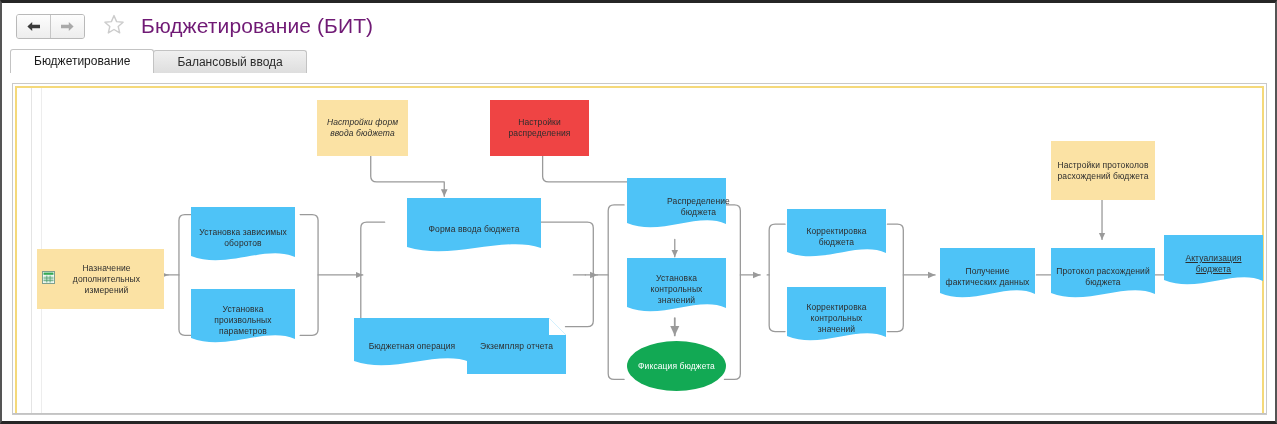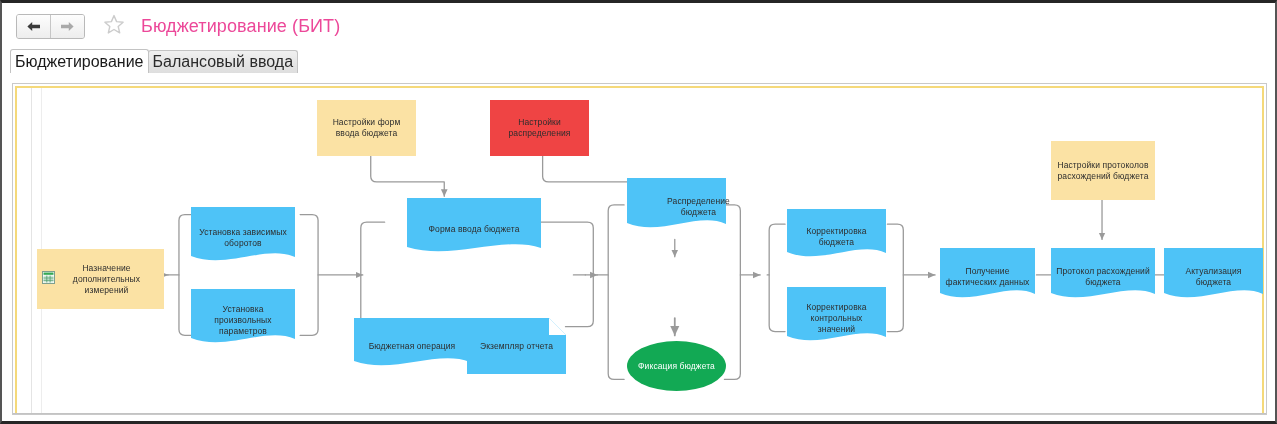--- a/index.html
+++ b/index.html
@@ -17,25 +17,25 @@
   
   .titlebar{position:relative;height:46px;display:flex;align-items:center;
             padding-left:14px;box-sizing:border-box;background:#fff;}
   .navgroup{display:flex;border:1px solid #b9b9b9;border-radius:3px;overflow:hidden;
             background:linear-gradient(#fdfdfd,#eaeaea);height:23px;}
   .navbtn{width:33px;height:100%;display:flex;align-items:center;justify-content:center;
           background:linear-gradient(#fdfdfd,#ededed);}
   .navbtn + .navbtn{border-left:1px solid #c6c6c6;}
   .navbtn svg{display:block;}
   .star{margin-left:16px;width:26px;height:26px;display:flex;align-items:center;justify-content:center;}
-  .page-title{margin-left:14px;font-size:18px;color:#ec4899;letter-spacing:.1px;}
+  .page-title{margin-left:14px;font-size:21px;color:#701a75;letter-spacing:.1px;}
 
   
   .tabstrip{position:relative;height:24px;margin-left:8px;display:flex;align-items:flex-end;}
-  .tab{height:22px;line-height:22px;padding:0 4px;font-size:16px;color:#2b2b2b;
+  .tab{height:22px;line-height:22px;padding:0 23px;font-size:12px;color:#2b2b2b;
        border:1px solid #c3c3c3;border-bottom:none;
        border-radius:3px 3px 0 0;background:linear-gradient(#f0f0f0,#dedede);
        margin-right:-1px;position:relative;margin-top:36px;}
   .tab.active{background:#ffffff;color:#1a1a1a;z-index:3;height:23px;line-height:23px;}
   .tabline{position:absolute;left:0;right:0;bottom:0;height:1px;background:#c3c3c3;}
 
   
   .canvas-wrap{position:absolute;left:10px;right:8px;top:80px;bottom:6px;
                border:1px solid #c9c9c9;background:#fff;box-sizing:border-box;}
   .canvas-inner{position:absolute;left:2px;top:2px;right:2px;bottom:0;
@@ -169,21 +169,21 @@
                 <path d="M4.8,4.6 V11.5 M8.1,4.6 V11.5 M1.5,7 H11.5 M1.5,9.3 H11.5" stroke="#4d9a6a" stroke-width="0.8"></path>
               </svg></span>
             <span class="lbl" style="padding-left: 16px;">Назначение дополнительных измерений</span>
           </div>
           <div class="node wave" style="left: 174px; top: 201px; width: 104px; height: 62px;">
             <svg class="shape" viewBox="0 0 104 62" preserveAspectRatio="none">
               <path d="M0,0 L104,0 L104,50 C74.88,37 35.36,63 0,49 Z" fill="#4EC3F7"></path>
             </svg>
             <span class="lbl">Установка произвольных параметров</span>
           </div>
-          <div class="node rect" style="left: 300px; top: 12px; width: 99px; height: 56px; background: rgb(251, 226, 164);">
+          <div class="node rect" style="left: 300px; top: 12px; width: 91px; height: 56px; background: rgb(251, 226, 164); font-style: italic;">
             <span class="lbl">Настройки форм ввода бюджета</span>
           </div>
           <div class="node rect" style="left: 473px; top: 12px; width: 99px; height: 56px; background: #ef4444;">
             <span class="lbl">Настройки распределения</span>
           </div>
           <div class="node wave" style="left: 390px; top: 110px; width: 134px; height: 62px;">
             <svg class="shape" viewBox="0 0 113 62" preserveAspectRatio="none">
               <path d="M0,0 L113,0 L113,50 C81.36,37 38.42,63 0,49 Z" fill="#4EC3F7"></path>
             </svg>
             <span class="lbl">Форма ввода бюджета</span>
@@ -200,20 +200,26 @@
               <path d="M82,0 L99,17 L82,17 Z" fill="#ffffff"></path>
             </svg>
             <span class="lbl">Экземпляр отчета</span>
           </div>
           <div class="node wave" style="left: 610px; top: 90px; width: 99px; height: 58px; padding-left: 44px;">
             <svg class="shape" viewBox="0 0 99 58" preserveAspectRatio="none">
               <path d="M0,0 L99,0 L99,46 C71.28,33 33.660000000000004,59 0,45 Z" fill="#4EC3F7"></path>
             </svg>
             <span class="lbl">Распределение бюджета</span>
           </div>
+          <div class="node wave" style="left: 610px; top: 170px; width: 99px; height: 62px;">
+            <svg class="shape" viewBox="0 0 99 62" preserveAspectRatio="none">
+              <path d="M0,0 L99,0 L99,50 C71.28,37 33.660000000000004,63 0,49 Z" fill="#4EC3F7"></path>
+            </svg>
+            <span class="lbl">Установка контрольных значений</span>
+          </div>
           <div class="node ellipse" style="left: 610px; top: 253px; width: 99px; height: 50px;">
             <svg class="shape" viewBox="0 0 99 50" preserveAspectRatio="none" style="position: absolute; left: 0px; top: 0px; width: 100%; height: 100%; z-index: 1;">
               <ellipse cx="49.5" cy="25" rx="49.5" ry="25" fill="#12A954"></ellipse>
             </svg>
             <span class="lbl">Фиксация бюджета</span>
           </div>
           <div class="node wave" style="left: 770px; top: 121px; width: 99px; height: 56px;">
             <svg class="shape" viewBox="0 0 99 56" preserveAspectRatio="none">
               <path d="M0,0 L99,0 L99,44 C71.28,31 33.660000000000004,57 0,43 Z" fill="#4EC3F7"></path>
             </svg>
@@ -233,21 +239,21 @@
           </div>
           <div class="node rect" style="left: 1034px; top: 53px; width: 104px; height: 59px; background: rgb(251, 226, 164);">
             <span class="lbl">Настройки протоколов расхождений бюджета</span>
           </div>
           <div class="node wave" style="left: 1034px; top: 160px; width: 104px; height: 58px;">
             <svg class="shape" viewBox="0 0 104 58" preserveAspectRatio="none">
               <path d="M0,0 L104,0 L104,46 C74.88,33 35.36,59 0,45 Z" fill="#4EC3F7"></path>
             </svg>
             <span class="lbl">Протокол расхождений бюджета</span>
           </div>
-          <div class="node wave" style="left: 1147px; top: 160px; width: 99px; height: 58px;">
+          <div class="node wave" style="left: 1147px; top: 147px; width: 99px; height: 58px; text-decoration: underline;">
             <svg class="shape" viewBox="0 0 99 58" preserveAspectRatio="none">
               <path d="M0,0 L99,0 L99,46 C71.28,33 33.660000000000004,59 0,45 Z" fill="#4EC3F7"></path>
             </svg>
             <span class="lbl">Актуализация бюджета</span>
           </div>
         </div>
     </div>
     <div class="tabline"></div>
   </div>
 </div>

